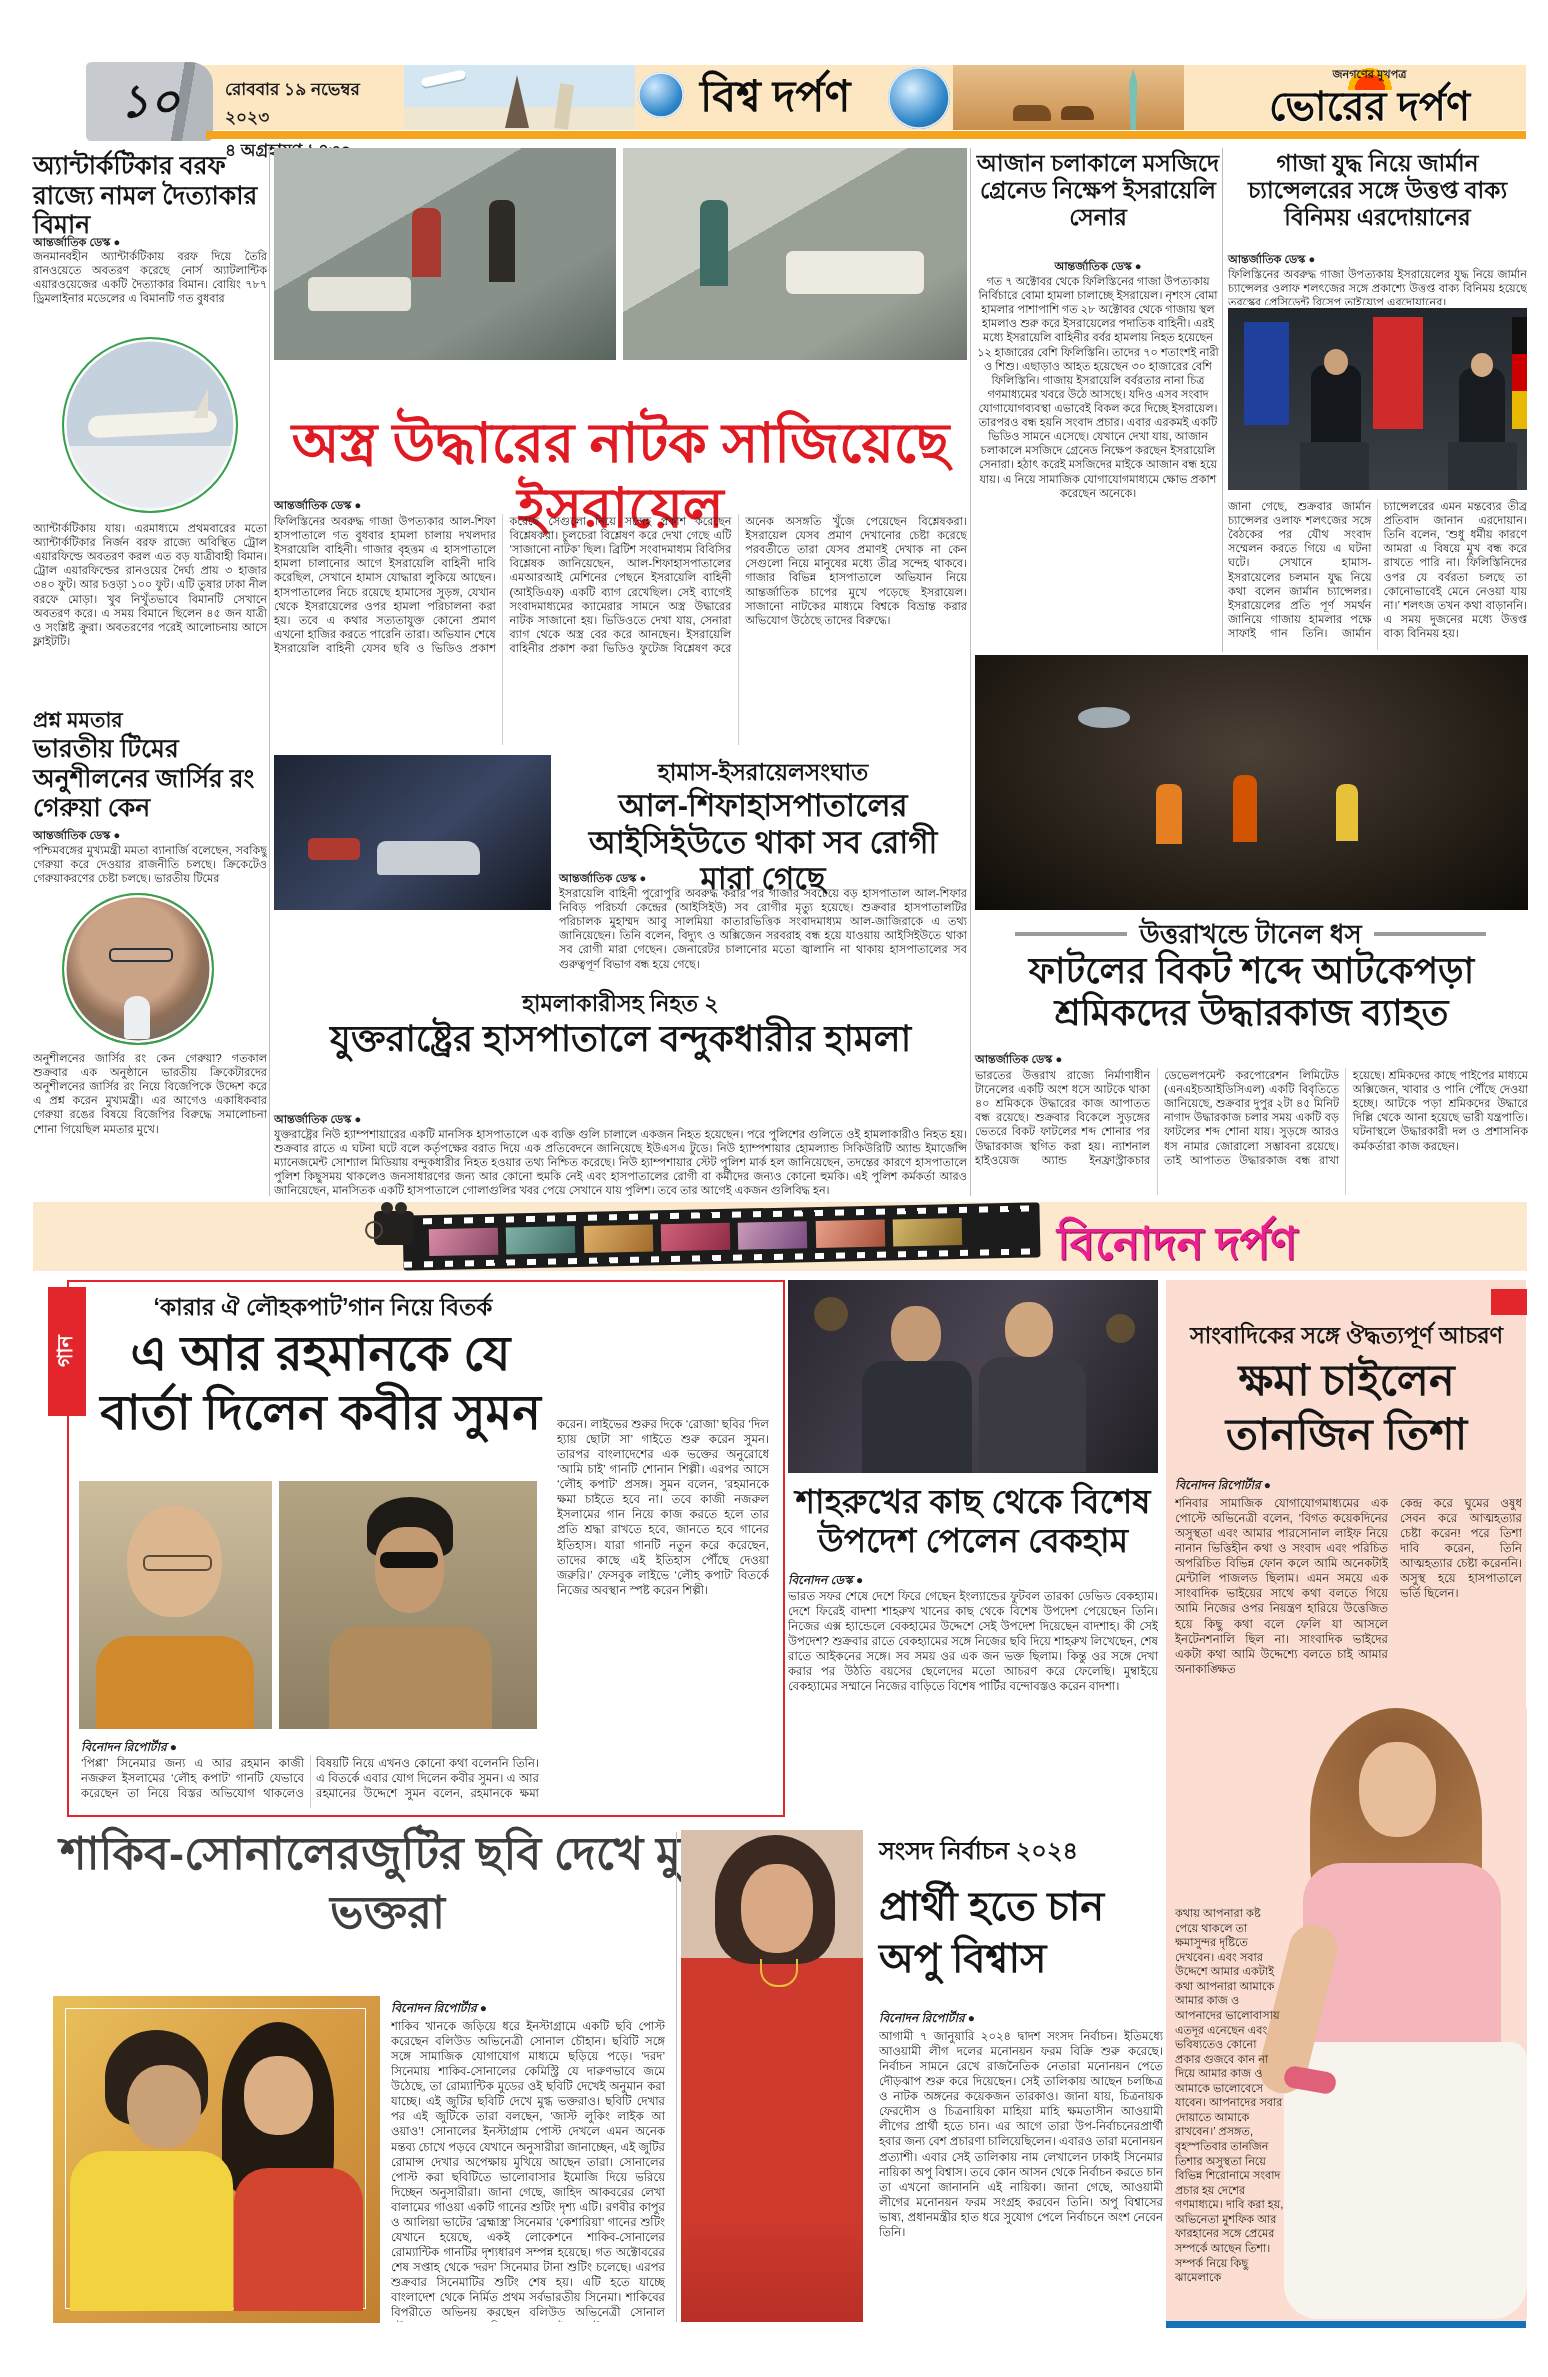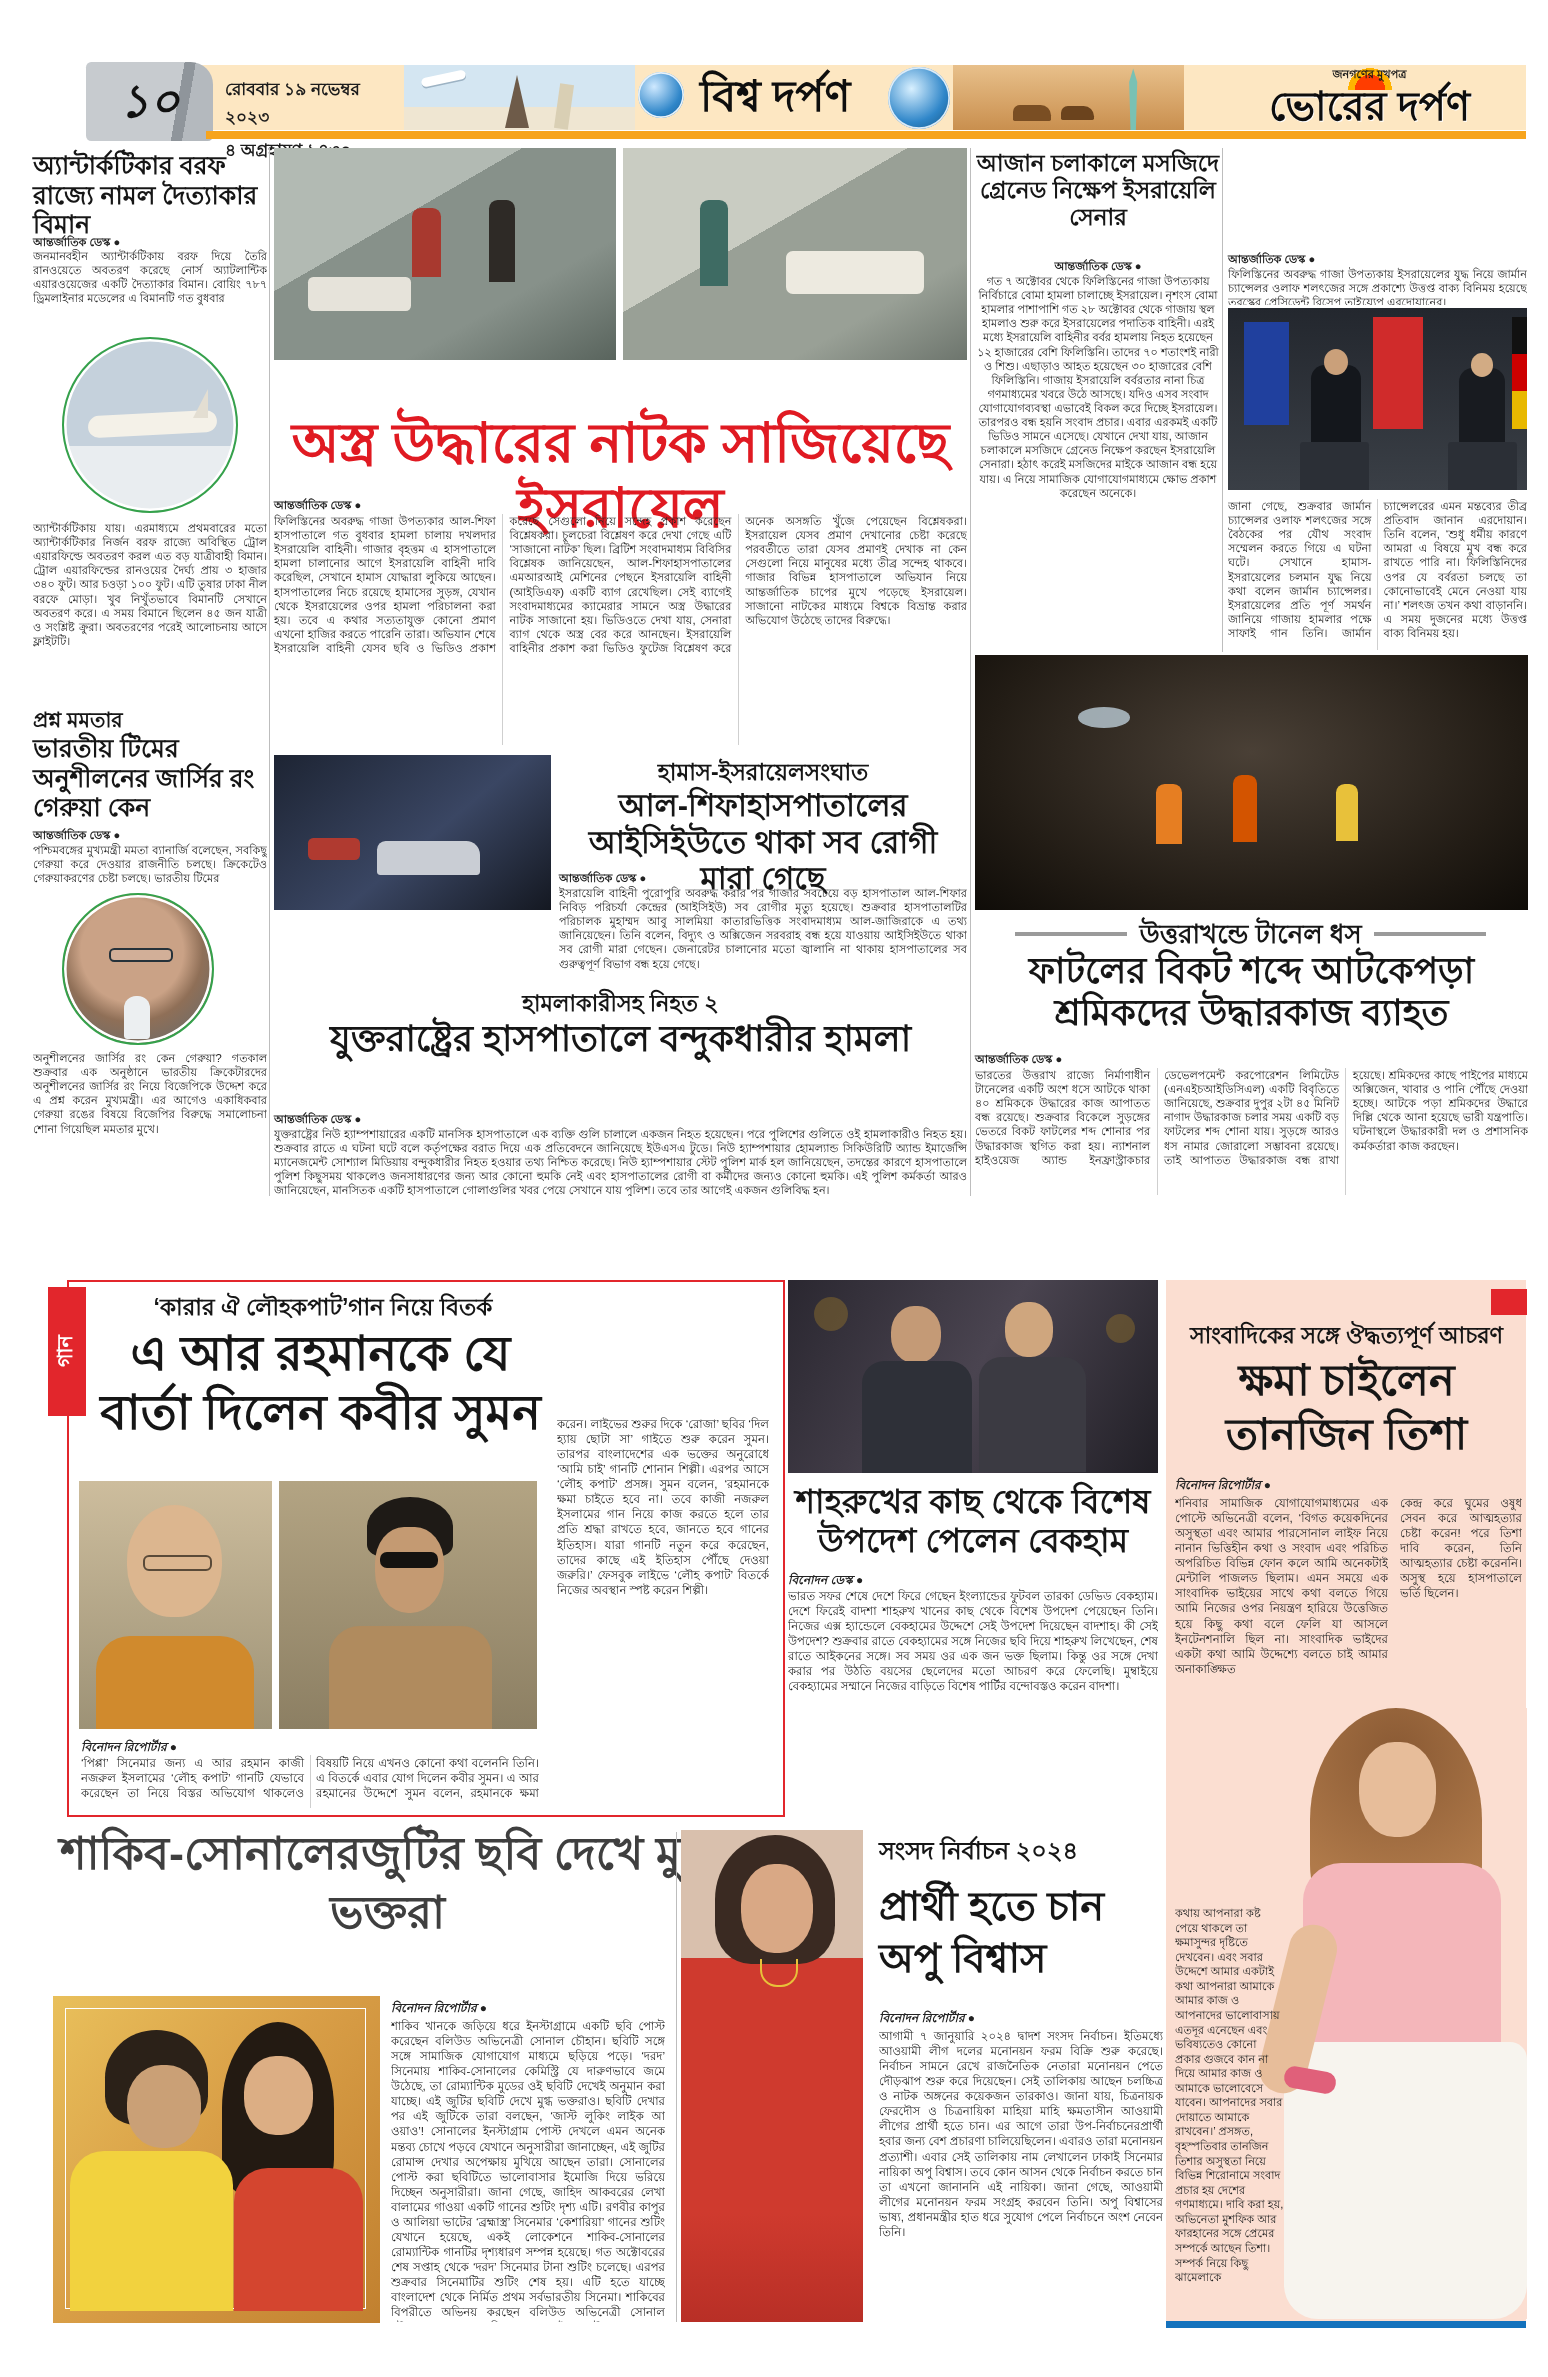--- a/index.html
+++ b/index.html
@@ -111,20 +111,21 @@
 
   <div class="abs hl ctr" style="left:274px;top:991px;width:693px;font-size:22.4px;">হামলাকারীসহ নিহত ২</div>
   <div class="abs hl ctr" style="left:274px;top:1018px;width:693px;font-size:36px;">যুক্তরাষ্ট্রের হাসপাতালে বন্দুকধারীর হামলা</div>
   <div class="abs byl" style="left:274px;top:1111px;">আন্তর্জাতিক ডেস্ক ●</div>
   <div class="abs bd" style="left:274px;top:1127px;width:693px;height:69px;">যুক্তরাষ্ট্রের নিউ হ্যাম্পশায়ারের একটি মানসিক হাসপাতালে এক ব্যক্তি গুলি চালালে একজন নিহত হয়েছেন। পরে পুলিশের গুলিতে ওই হামলাকারীও নিহত হয়। শুক্রবার রাতে এ ঘটনা ঘটে বলে কর্তৃপক্ষের বরাত দিয়ে এক প্রতিবেদনে জানিয়েছে ইউএসএ টুডে। নিউ হ্যাম্পশায়ার হোমল্যান্ড সিকিউরিটি অ্যান্ড ইমার্জেন্সি ম্যানেজমেন্ট সোশ্যাল মিডিয়ায় বন্দুকধারীর নিহত হওয়ার তথ্য নিশ্চিত করেছে। নিউ হ্যাম্পশায়ার স্টেট পুলিশ মার্ক হল জানিয়েছেন, তদন্তের কারণে হাসপাতালে পুলিশ কিছুসময় থাকলেও জনসাধারণের জন্য আর কোনো হুমকি নেই এবং হাসপাতালের রোগী বা কর্মীদের জন্যও কোনো হুমকি। এই পুলিশ কর্মকর্তা আরও জানিয়েছেন, মানসিতক একটি হাসপাতালে গোলাগুলির খবর পেয়ে সেখানে যায় পুলিশ। তবে তার আগেই একজন গুলিবিদ্ধ হন।</div>
 
   <div class="abs hl ctr" style="left:975px;top:150px;width:246px;font-size:23px;">আজান চলাকালে মসজিদে গ্রেনেড নিক্ষেপ ইসরায়েলি সেনার</div>
   <div class="abs byl ctr" style="left:975px;top:258px;width:246px;text-align:center;">আন্তর্জাতিক ডেস্ক ●</div>
   <div class="abs bd ctr" style="left:975px;top:274px;width:246px;height:377px;text-align:center;">গত ৭ অক্টোবর থেকে ফিলিস্তিনের গাজা উপত্যকায় নির্বিচারে বোমা হামলা চালাচ্ছে ইসরায়েল। নৃশংস বোমা হামলার পাশাপাশি গত ২৮ অক্টোবর থেকে গাজায় স্থল হামলাও শুরু করে ইসরায়েলের পদাতিক বাহিনী। এরই মধ্যে ইসরায়েলি বাহিনীর বর্বর হামলায় নিহত হয়েছেন ১২ হাজারের বেশি ফিলিস্তিনি। তাদের ৭০ শতাংশই নারী ও শিশু। এছাড়াও আহত হয়েছেন ৩০ হাজারের বেশি ফিলিস্তিনি। গাজায় ইসরায়েলি বর্বরতার নানা চিত্র গণমাধ্যমের খবরে উঠে আসছে। যদিও এসব সংবাদ যোগাযোগব্যবস্থা এভাবেই বিকল করে দিচ্ছে ইসরায়েল। তারপরও বন্ধ হয়নি সংবাদ প্রচার। এবার এরকমই একটি ভিডিও সামনে এসেছে। যেখানে দেখা যায়, আজান চলাকালে মসজিদে গ্রেনেড নিক্ষেপ করছেন ইসরায়েলি সেনারা। হঠাৎ করেই মসজিদের মাইকে আজান বন্ধ হয়ে যায়। এ নিয়ে সামাজিক যোগাযোগমাধ্যমে ক্ষোভ প্রকাশ করেছেন অনেকে।</div>
 
+  <div class="abs hl ctr" style="left:1228px;top:150px;width:299px;font-size:23px;">গাজা যুদ্ধ নিয়ে জার্মান চ্যান্সেলরের সঙ্গে উত্তপ্ত বাক্য বিনিময় এরদোয়ানের</div>
   <div class="abs byl" style="left:1228px;top:251px;">আন্তর্জাতিক ডেস্ক ●</div>
   <div class="abs bd" style="left:1228px;top:267px;width:299px;height:38px;">ফিলিস্তিনের অবরুদ্ধ গাজা উপত্যকায় ইসরায়েলের যুদ্ধ নিয়ে জার্মান চ্যান্সেলর ওলাফ শলৎজের সঙ্গে প্রকাশ্যে উত্তপ্ত বাক্য বিনিময় হয়েছে তুরস্কের প্রেসিডেন্ট রিসেপ তাইয়্যেপ এরদোয়ানের।</div>
   <div class="ph" style="left:1228px;top:308px;width:299px;height:182px;background:linear-gradient(#23272e,#3a3f46);">
     <div class="abs" style="left:15.5px;top:13.8px;width:45px;height:103px;background:#20409e;"></div>
     <div class="abs" style="left:145px;top:8.6px;width:50px;height:112px;background:#d02b2b;"></div>
     <div class="abs" style="left:284px;top:8.6px;width:15.5px;height:112px;background:linear-gradient(#111 0 33%,#c00 33% 66%,#e8b800 66%);"></div>
     <div class="abs" style="left:83px;top:57px;width:50px;height:86px;background:#14171c;border-radius:13.8px 13.8px 0 0;"></div>
     <div class="abs" style="left:96px;top:41px;width:24px;height:26px;background:#caa07a;border-radius:50%;"></div>
     <div class="abs" style="left:231px;top:60px;width:46px;height:83px;background:#181b20;border-radius:13.8px 13.8px 0 0;"></div>
     <div class="abs" style="left:243px;top:45px;width:22.4px;height:24px;background:#d2ab84;border-radius:50%;"></div>
@@ -141,20 +142,39 @@
   </div>
   <div class="abs labrow" style="left:1015px;top:919px;width:471px;">
     <div class="rule"></div>
     <div class="hl" style="font-size:26px;white-space:nowrap;">উত্তরাখন্ডে টানেল ধস</div>
     <div class="rule"></div>
   </div>
   <div class="abs hl ctr" style="left:975px;top:950px;width:553px;font-size:36px;">ফাটলের বিকট শব্দে আটকেপড়া শ্রমিকদের উদ্ধারকাজ ব্যাহত</div>
   <div class="abs byl" style="left:975px;top:1051px;">আন্তর্জাতিক ডেস্ক ●</div>
   <div class="abs bd c3" style="left:975px;top:1068px;width:553px;height:127px;">ভারতের উত্তরাখ রাজ্যে নির্মাণাধীন টানেলের একটি অংশ ধসে আটকে থাকা ৪০ শ্রমিককে উদ্ধারের কাজ আপাতত বন্ধ রয়েছে। শুক্রবার বিকেলে সুড়ঙ্গের ভেতরে বিকট ফাটলের শব্দ শোনার পর উদ্ধারকাজ স্থগিত করা হয়। ন্যাশনাল হাইওয়েজ অ্যান্ড ইনফ্রাস্ট্রাকচার ডেভেলপমেন্ট করপোরেশন লিমিটেড (এনএইচআইডিসিএল) একটি বিবৃতিতে জানিয়েছে, শুক্রবার দুপুর ২টা ৪৫ মিনিট নাগাদ উদ্ধারকাজ চলার সময় একটি বড় ফাটলের শব্দ শোনা যায়। সুড়ঙ্গে আরও ধস নামার জোরালো সম্ভাবনা রয়েছে। তাই আপাতত উদ্ধারকাজ বন্ধ রাখা হয়েছে। শ্রমিকদের কাছে পাইপের মাধ্যমে অক্সিজেন, খাবার ও পানি পৌঁছে দেওয়া হচ্ছে। আটকে পড়া শ্রমিকদের উদ্ধারে দিল্লি থেকে আনা হয়েছে ভারী যন্ত্রপাতি। ঘটনাস্থলে উদ্ধারকারী দল ও প্রশাসনিক কর্মকর্তারা কাজ করছেন।</div>
 
+  <div class="abs" style="left:33px;top:1202px;width:1494px;height:69px;background:#fce8cd;">
+    <div class="ph" style="left:370px;top:6.9px;width:637px;height:55px;background:#1c1c1c;transform:rotate(-1.2deg);border-radius:3.4px;">
+      <div class="abs" style="left:0;top:2.6px;width:100%;height:6.9px;background:repeating-linear-gradient(90deg,#fff 0 8.6px,rgba(0,0,0,0) 8.6px 20.6px);"></div>
+      <div class="abs" style="left:0;bottom:2.6px;width:100%;height:6.9px;background:repeating-linear-gradient(90deg,#fff 0 8.6px,rgba(0,0,0,0) 8.6px 20.6px);"></div>
+      <div class="abs" style="left:26px;top:13.8px;width:69px;height:27.5px;background:linear-gradient(120deg,#d98aa8,#8a4b66);"></div>
+      <div class="abs" style="left:103px;top:13.8px;width:69px;height:27.5px;background:linear-gradient(120deg,#7fb2a8,#3e6b63);"></div>
+      <div class="abs" style="left:181px;top:13.8px;width:69px;height:27.5px;background:linear-gradient(120deg,#e0b06a,#a06a2c);"></div>
+      <div class="abs" style="left:258px;top:13.8px;width:69px;height:27.5px;background:linear-gradient(120deg,#d0607a,#902c46);"></div>
+      <div class="abs" style="left:335px;top:13.8px;width:69px;height:27.5px;background:linear-gradient(120deg,#c89ab8,#7a4b80);"></div>
+      <div class="abs" style="left:413px;top:13.8px;width:69px;height:27.5px;background:linear-gradient(120deg,#e8a08a,#a8503a);"></div>
+      <div class="abs" style="left:490px;top:13.8px;width:69px;height:27.5px;background:linear-gradient(120deg,#d4b86a,#8a6b2c);"></div>
+    </div>
+    <div class="abs" style="left:341px;top:8.6px;width:40px;height:34px;background:#23201e;border-radius:5.2px;">
+      <div class="abs" style="left:-8.6px;top:10.3px;width:13.8px;height:13.8px;background:#3a3courier6;border:2.6px solid #4a443e;border-radius:50%;"></div>
+      <div class="abs" style="left:6.9px;top:-8.6px;width:12px;height:12px;background:#2e2a26;border-radius:50%;"></div>
+      <div class="abs" style="left:20.6px;top:-8.6px;width:12px;height:12px;background:#2e2a26;border-radius:50%;"></div>
+    </div>
+    <div class="abs" style="left:1024px;top:6.9px;width:396px;font-size:45px;font-weight:900;color:#ec1f8f;text-shadow:0.9px 0.9px 0 #8a0d50;">বিনোদন দর্পণ</div>
+  </div>
 
   <div class="abs" style="left:67px;top:1280px;width:714px;height:533px;border:2.6px solid #e2262c;background:#fff;"></div>
   <div class="abs" style="left:48px;top:1287px;width:38px;height:129px;background:#e2262c;">
     <div style="writing-mode:vertical-rl;transform:rotate(180deg);color:#fff;font-weight:bold;font-size:20.6px;width:38px;height:129px;text-align:center;">গান</div>
   </div>
   <div class="abs hl ctr" style="left:95px;top:1294px;width:456px;font-size:23px;">‘কারার ঐ লৌহকপাট’গান নিয়ে বিতর্ক</div>
   <div class="abs hl ctr" style="left:86px;top:1325px;width:469px;font-size:48px;line-height:1.22;">এ আর রহমানকে যে বার্তা দিলেন কবীর সুমন</div>
   <div class="abs bde" style="left:557px;top:1416px;width:212px;height:385px;">করেন। লাইভের শুরুর দিকে ‘রোজা’ ছবির ‘দিল হ্যায় ছোটা সা’ গাইতে শুরু করেন সুমন। তারপর বাংলাদেশের এক ভক্তের অনুরোধে ‘আমি চাই’ গানটি শোনান শিল্পী। এরপর আসে ‘লৌহ কপাট’ প্রসঙ্গ। সুমন বলেন, ‘রহমানকে ক্ষমা চাইতে হবে না। তবে কাজী নজরুল ইসলামের গান নিয়ে কাজ করতে হলে তার প্রতি শ্রদ্ধা রাখতে হবে, জানতে হবে গানের ইতিহাস। যারা গানটি নতুন করে করেছেন, তাদের কাছে এই ইতিহাস পৌঁছে দেওয়া জরুরি।’ ফেসবুক লাইভে ‘লৌহ কপাট’ বিতর্কে নিজের অবস্থান স্পষ্ট করেন শিল্পী।</div>
   <div class="ph" style="left:79px;top:1481px;width:193px;height:248px;background:linear-gradient(#cdbd9d,#9d9276);">
     <div class="abs" style="left:48px;top:24px;width:95px;height:112px;background:#dcb68f;border-radius:50% 50% 46% 46%;"></div>

